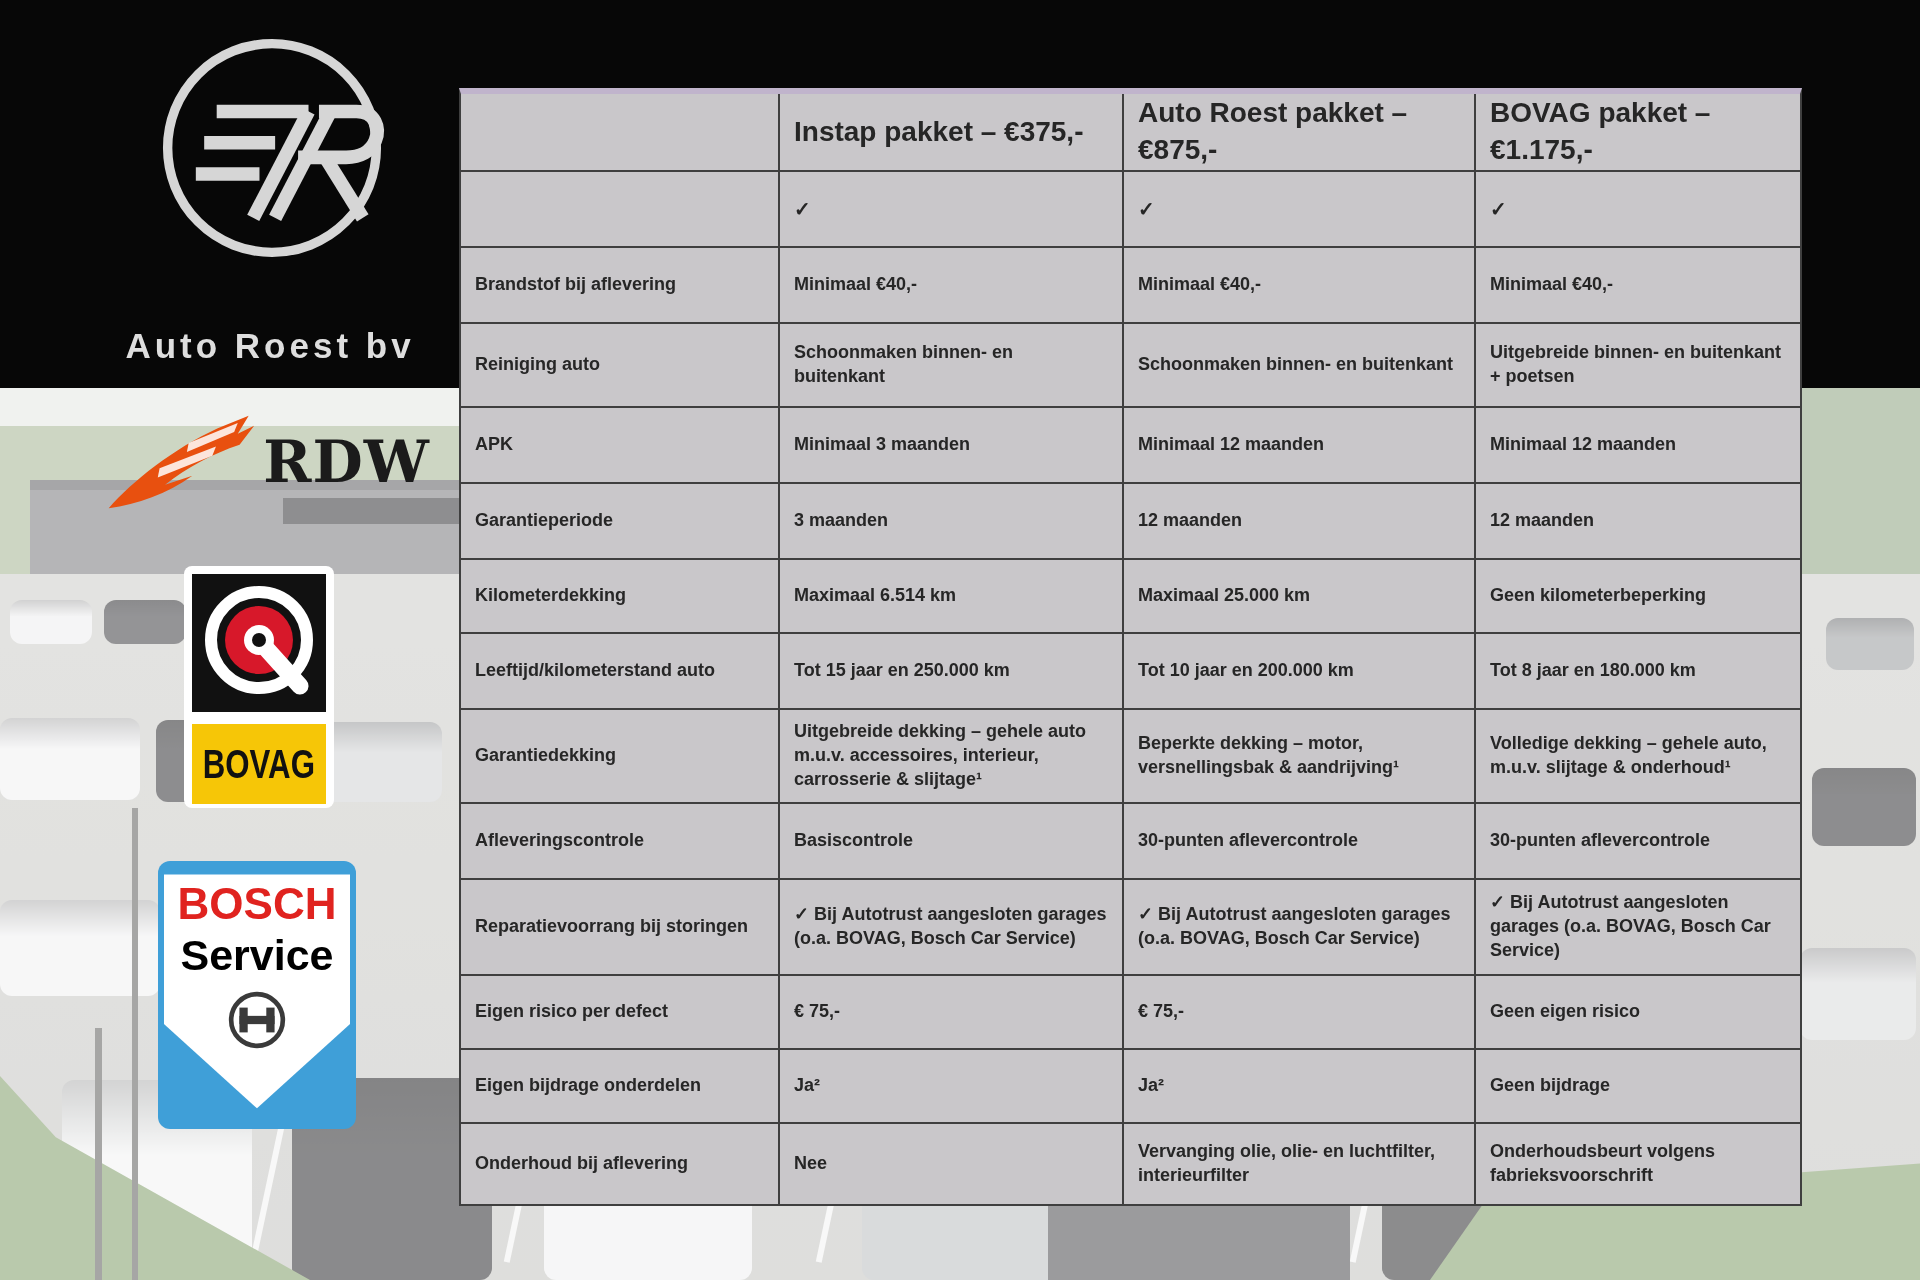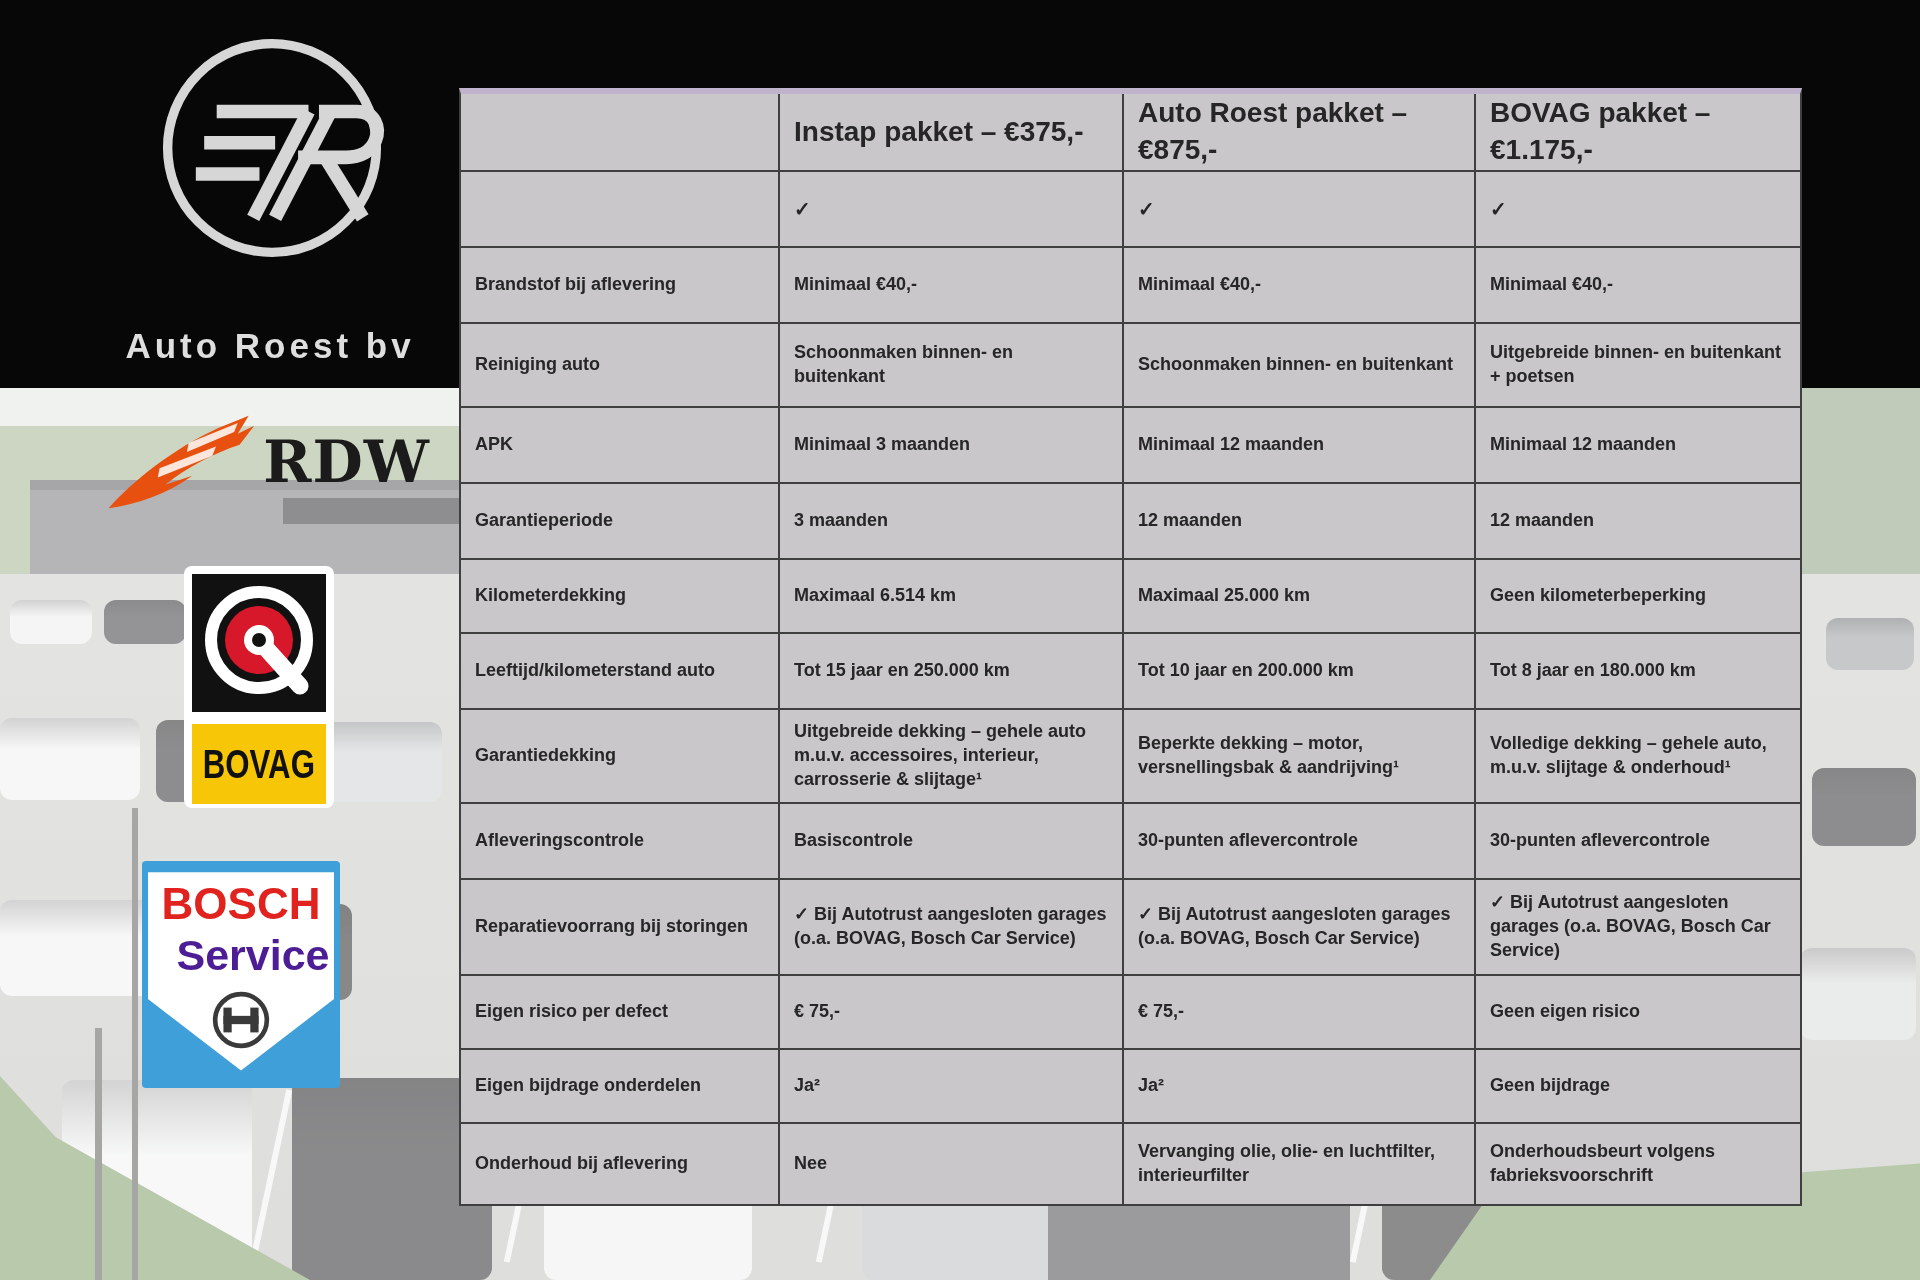--- a/index.html
+++ b/index.html
@@ -36,28 +36,28 @@
   
   .rdw{position:absolute;left:100px;top:410px;width:330px;height:104px;z-index:10;display:flex;align-items:center;}
   .rdw-text{font-family:"DejaVu Serif",serif;font-weight:bold;font-size:58px;color:#1b1b1b;margin-left:6px;letter-spacing:1px;}
 
   .bovag{position:absolute;left:184px;top:566px;width:150px;height:242px;z-index:10;
          background:#fff;border-radius:8px;padding:8px;box-sizing:border-box;}
   .bovag-top{width:134px;height:138px;background:#111;overflow:hidden;}
   .bovag-bottom{width:134px;height:80px;background:#f6c607;display:flex;align-items:center;justify-content:center;margin-top:12px;}
   .bovag-word{font-weight:bold;font-size:40px;color:#111;transform:scaleX(.78);letter-spacing:0px;}
 
-  .bosch{position:absolute;left:142px;top:861px;width:198px;height:227px;z-index:10;
-         background:#3f9fd8;border-radius:4px;}
+  .bosch{position:absolute;left:158px;top:861px;width:198px;height:268px;z-index:10;
+         background:#3f9fd8;border-radius:12px;}
   .bosch-shield{position:absolute;left:3%;top:5%;width:94%;height:90%;background:#fff;
          clip-path:polygon(0 0,100% 0,100% 62%,50% 97%,0 62%);}
   .bosch-word1{position:absolute;left:0;top:18px;width:100%;text-align:center;
          color:#e0231f;font-weight:bold;font-size:44px;}
   .bosch-word2{position:absolute;left:0;top:70px;width:100%;text-align:center;
-         color:#4c1d95;font-weight:bold;font-size:43px;padding-left:12px;}
+         color:#000000;font-weight:bold;font-size:43px;}
   .bosch-anchor{position:absolute;left:50%;top:128px;transform:translateX(-50%);}
 
   
   .pkg-table{position:absolute;left:459px;top:88px;z-index:20;
              border:2px solid #3f3f3f;border-top:6px solid #c0b4cc;background:#3f3f3f;}
   .t-grid{display:grid;grid-template-columns:317px 342px 350px 324px;
           grid-template-rows:76px 74px 74px 82px 74px 74px 72px 74px 92px 74px 94px 72px 72px 80px;
           gap:2px;}
   .cell{background:#c9c7ca;color:#262626;font-weight:bold;font-size:18px;line-height:1.32;
         display:flex;align-items:center;padding:6px 14px;box-sizing:border-box;}

